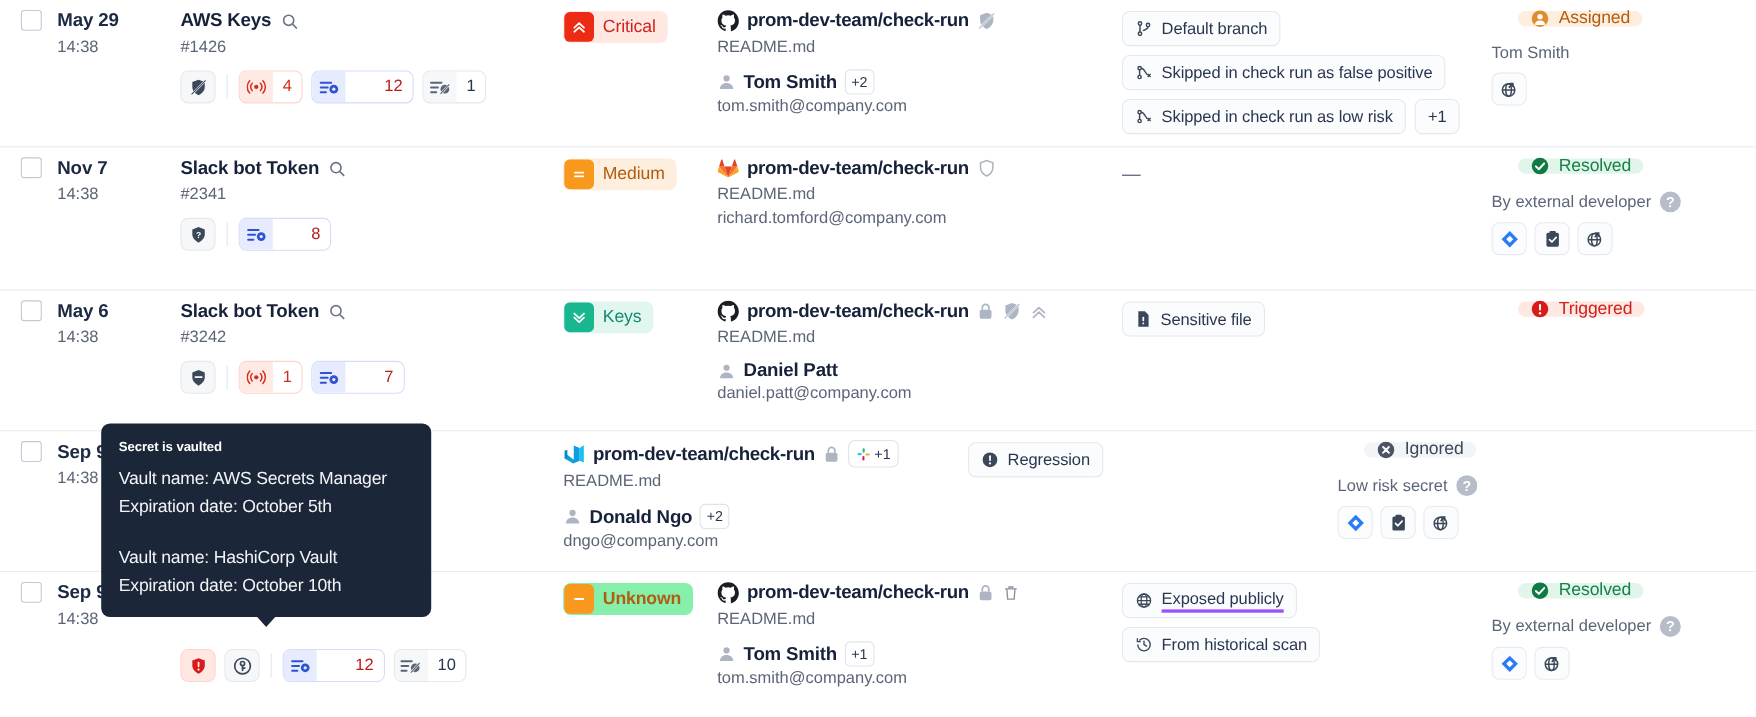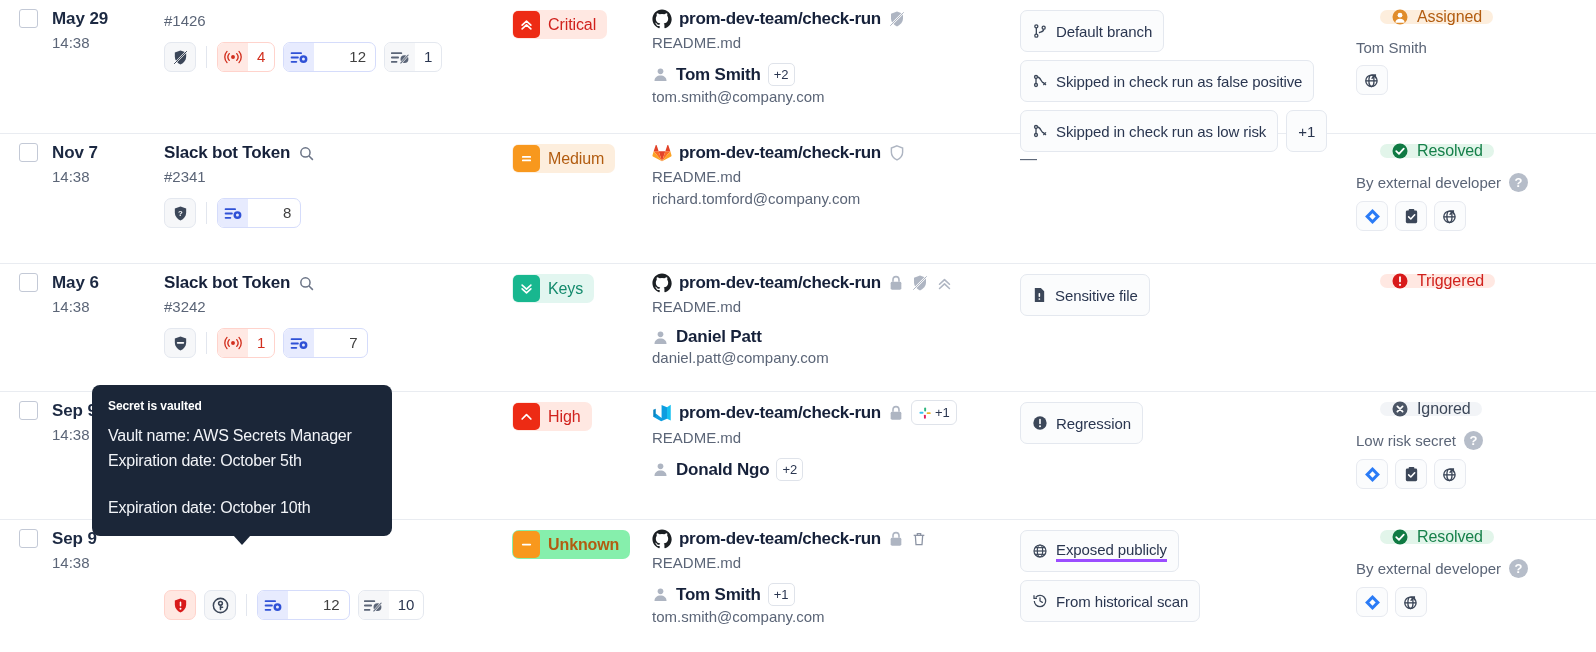--- a/index.html
+++ b/index.html
@@ -56,21 +56,21 @@
     width:30px;height:28px;background:#f6f7f9;
   }
   .chip .num{padding:0 9px;font-size:15px;color:#2a3650;line-height:28px;}
   .chip.solo{width:32px;justify-content:center;background:#f6f7f9;}
   .chip.solo .ico{background:transparent;width:30px;}
   .chip.red{border-color:#ffd3cc;}
   .chip.red .ico{background:#ffe9e4;}
   .chip.red .num{color:#d22f1e;}
   .chip.blue{border-color:#d5dcfb;}
   .chip.blue .ico{background:#e7ebfe;}
-  .chip.blue .num{color:#404040;padding-left:35px;}
+  .chip.blue .num{color:#b91c1c;padding-left:35px;}
   .sep{width:1px;height:22px;background:#e2e6ee;margin:0 2px;}
 
   
   .sev{display:inline-flex;align-items:center;height:29px;border-radius:7px;padding-right:11px;overflow:hidden;}
   .sev .sq{width:27px;height:27px;margin:1px;border-radius:5px;display:flex;align-items:center;justify-content:center;}
   .sev .lbl{font-size:16px;margin-left:7px;letter-spacing:-0.1px;}
 
   
   .repo-line{display:flex;align-items:center;gap:7px;}
   .repo-name{font-size:17px;font-weight:700;color:#16213a;letter-spacing:-0.3px;line-height:22px;}
@@ -82,21 +82,21 @@
     display:inline-flex;align-items:center;justify-content:center;min-width:26px;height:23px;
     border:1px solid #dfe3ea;border-radius:5px;font-size:13px;color:#2a3650;padding:0 5px;box-sizing:border-box;
   }
   .slackplus{
     display:inline-flex;align-items:center;gap:3px;height:25px;border:1px solid #dfe3ea;border-radius:6px;
     padding:0 6px;box-sizing:border-box;font-size:13px;color:#2a3650;
   }
 
   
   .tag{
-    display:inline-flex;align-items:center;gap:8px;height:42px;border:1px solid #e4e8ef;border-radius:7px;
+    display:inline-flex;align-items:center;gap:8px;height:32px;border:1px solid #e4e8ef;border-radius:7px;
     background:#fbfcfd;padding:0 11px;box-sizing:border-box;font-size:15px;color:#2a3650;margin-bottom:8px;
     letter-spacing:-0.1px;
   }
   .tagrow{display:flex;align-items:center;gap:8px;}
   .dash{font-size:17px;color:#5b6577;line-height:30px;}
   .underline-purple{border-bottom:3px solid #9b4dff;line-height:18px;}
 
   
   .status{display:inline-flex;align-items:center;gap:8px;height:14px;border-radius:7px;padding:4px 11px;box-sizing:border-box;font-size:16px;letter-spacing:-0.1px;margin-left:24px;}
   .status.assigned{background:#fdeedd;color:#b25c10;}
@@ -136,20 +136,29 @@
 
   <div class="row" style="height:134px;">
     <div class="c-check">
       <span class="cbox"></span>
     </div>
     <div class="c-date">
       <div class="date-main">May 29</div>
       <div class="date-time">14:38</div>
     </div>
     <div class="c-name">
+      <div class="name-line">
+        <span class="name-title">AWS Keys</span>
+        <span>
+            <svg width="17" height="17" viewBox="0 0 24 24" fill="none" stroke="#6b7486" stroke-width="2.1">
+              <circle cx="10.5" cy="10.5" r="6.5"></circle>
+              <line x1="15.5" y1="15.5" x2="21" y2="21"></line>
+            </svg>
+          </span>
+      </div>
       <div class="name-id">#1426</div>
       <div class="chips">
         <span class="chip solo">
           <span class="ico">
               <svg width="17" height="17" viewBox="0 0 24 24">
                 <path d="M12 2l8 3v6c0 5-3.4 8.7-8 11-4.6-2.3-8-6-8-11V5z" fill="#3c4759"></path>
                 <line x1="3" y1="21" x2="21" y2="3" stroke="#ffffff" stroke-width="2.6"></line>
                 <line x1="3" y1="21" x2="21" y2="3" stroke="#3c4759" stroke-width="1.4"></line>
               </svg>
             </span>
@@ -567,30 +576,20 @@
                 <line x1="1" y1="14.5" x2="7" y2="14.5" stroke="#5b6577" stroke-width="2.3" stroke-linecap="round"></line>
                 <circle cx="17" cy="11" r="5" fill="#5b6577"></circle>
                 <line x1="12" y1="16.5" x2="22" y2="5.5" stroke="#f6f7f9" stroke-width="2.6"></line>
                 <line x1="12" y1="16.5" x2="22" y2="5.5" stroke="#5b6577" stroke-width="1.3"></line>
               </svg>
             </span>
           <span class="num">1</span>
         </span>
       </div>
     </div>
-    <div class="c-sev">
-      <span class="sev" style="background:#ffe8e2;">
-        <span class="sq" style="background:#ed2b14;">
-            <svg width="15" height="15" viewBox="0 0 24 24" fill="none" stroke="#fff" stroke-width="2.7" stroke-linecap="round" stroke-linejoin="round">
-              <polyline points="5,16 12,9 19,16"></polyline>
-            </svg>
-          </span>
-        <span class="lbl" style="color:#d0211c;">High</span>
-      </span>
-    </div>
     <div class="c-repo">
       <div class="repo-line">
         <span>
             <svg width="20" height="20" viewBox="0 0 24 24">
               <path d="M1.5 16.5l3-4 7 5.5V2.5l6.5 2.5v14L11 22z" fill="#0d9de0"></path>
               <path d="M1.5 16.5V8l3-1v9z" fill="#0b84c0"></path>
               <path d="M18 5L22.5 2v19L18 19z" fill="#16c0f0"></path>
             </svg>
           </span>
         <span class="repo-name">prom-dev-team/check-run</span>
@@ -616,20 +615,21 @@
       <div class="author-line">
         <span>
             <svg width="17" height="17" viewBox="0 0 24 24" fill="#aeb5c2">
               <circle cx="12" cy="7.5" r="4"></circle>
               <path d="M3.5 21c0-4.7 3.8-7.5 8.5-7.5s8.5 2.8 8.5 7.5z"></path>
             </svg>
           </span>
         <span class="author-name">Donald Ngo</span>
         <span class="plus">+2</span>
       </div>
+      <div class="author-mail">dngo@company.com</div>
     </div>
     <div class="c-tags">
       <div class="tag">
         <span>
             <svg width="16" height="16" viewBox="0 0 24 24">
               <circle cx="12" cy="12" r="10" fill="#3c4759"></circle>
               <rect x="10.8" y="5.8" width="2.4" height="8" rx="1.2" fill="#fff"></rect>
               <circle cx="12" cy="17" r="1.5" fill="#fff"></circle>
             </svg>
           </span>
@@ -835,15 +835,16 @@
     </div>
   </div>
 
 </div>
 
 <div class="tooltip">
   <div class="tt-title">Secret is vaulted</div>
   <div class="tt-line">Vault name: AWS Secrets Manager</div>
   <div class="tt-line">Expiration date: October 5th</div>
   <div class="tt-gap"></div>
+  <div class="tt-line">Vault name: HashiCorp Vault</div>
   <div class="tt-line">Expiration date: October 10th</div>
   <div class="tt-arrow"></div>
 </div>
 
 </body></html>

